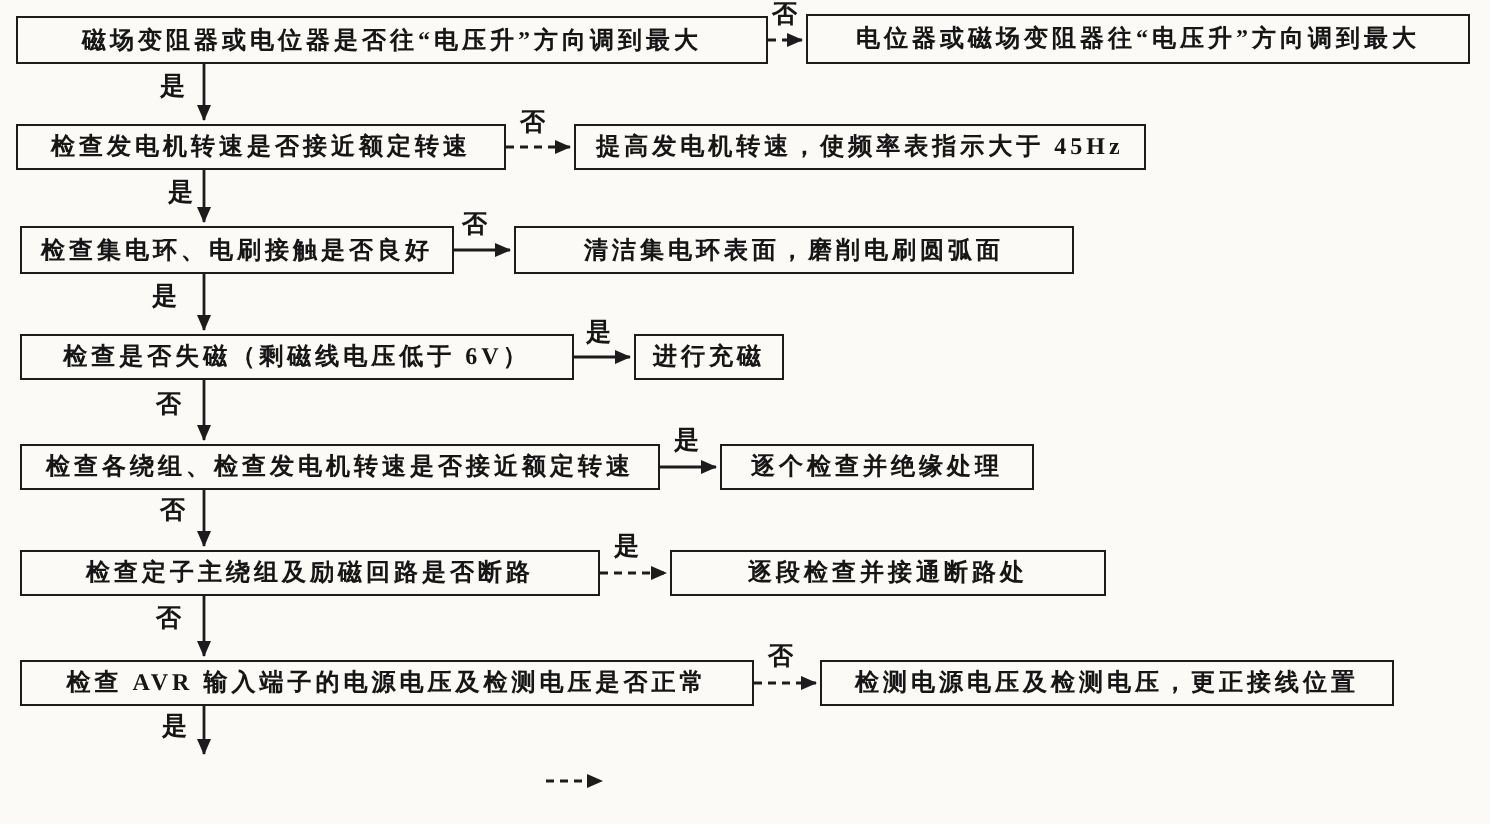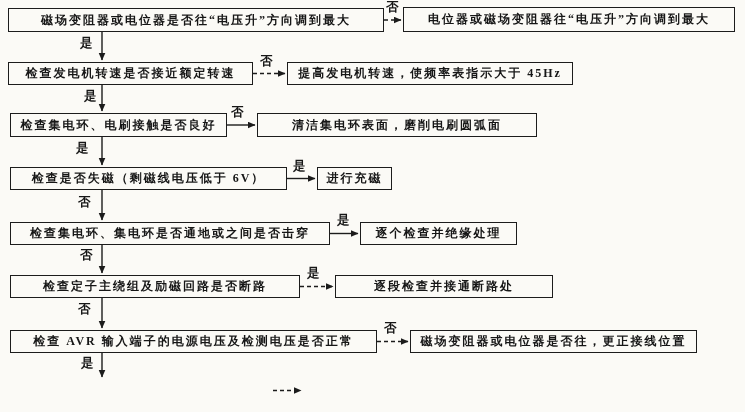--- a/index.html
+++ b/index.html
@@ -103,30 +103,30 @@
   <div class="node r2m">检查集电环、电刷接触是否良好</div>
   <span class="lbl r2bl">否</span>
   <div class="node r2b">清洁集电环表面，磨削电刷圆弧面</div>
   <span class="lbl r2dl">是</span>
 
   <div class="node r3m">检查是否失磁（剩磁线电压低于 6V）</div>
   <span class="lbl r3bl">是</span>
   <div class="node r3b">进行充磁</div>
   <span class="lbl r3dl">否</span>
 
-  <div class="node r4m">检查集电环、集电环是否通地或之间是否击穿</div>
+  <div class="node r4m">检查各绕组、检查发电机转速是否接近额定转速</div>
   <span class="lbl r4bl">是</span>
   <div class="node r4b">逐个检查并绝缘处理</div>
   <span class="lbl r4dl">否</span>
 
   <div class="node r5m">检查定子主绕组及励磁回路是否断路</div>
   <span class="lbl r5bl">是</span>
   <div class="node r5b">逐段检查并接通断路处</div>
   <span class="lbl r5dl">否</span>
 
   <div class="node r6m">检查 AVR 输入端子的电源电压及检测电压是否正常</div>
   <span class="lbl r6bl">否</span>
-  <div class="node r6b">磁场变阻器或电位器是否往，更正接线位置</div>
+  <div class="node r6b">检测电源电压及检测电压，更正接线位置</div>
   <span class="lbl r6dl">是</span>
 
   <div class="node r7b">更换 AVR</div>
 
 </div>
 
 </body></html>

